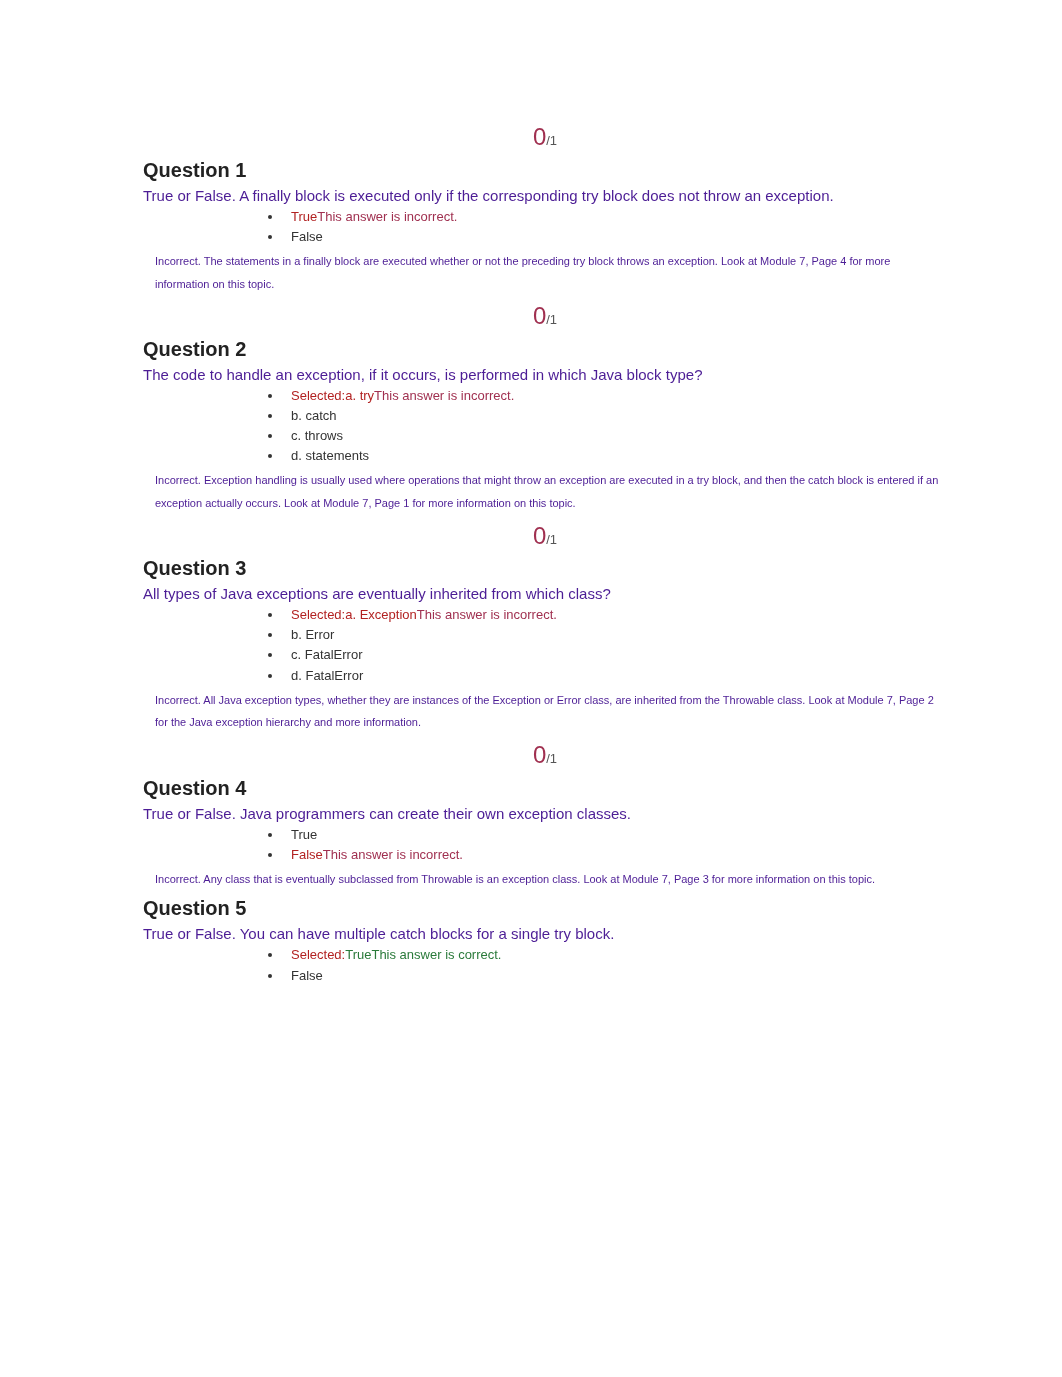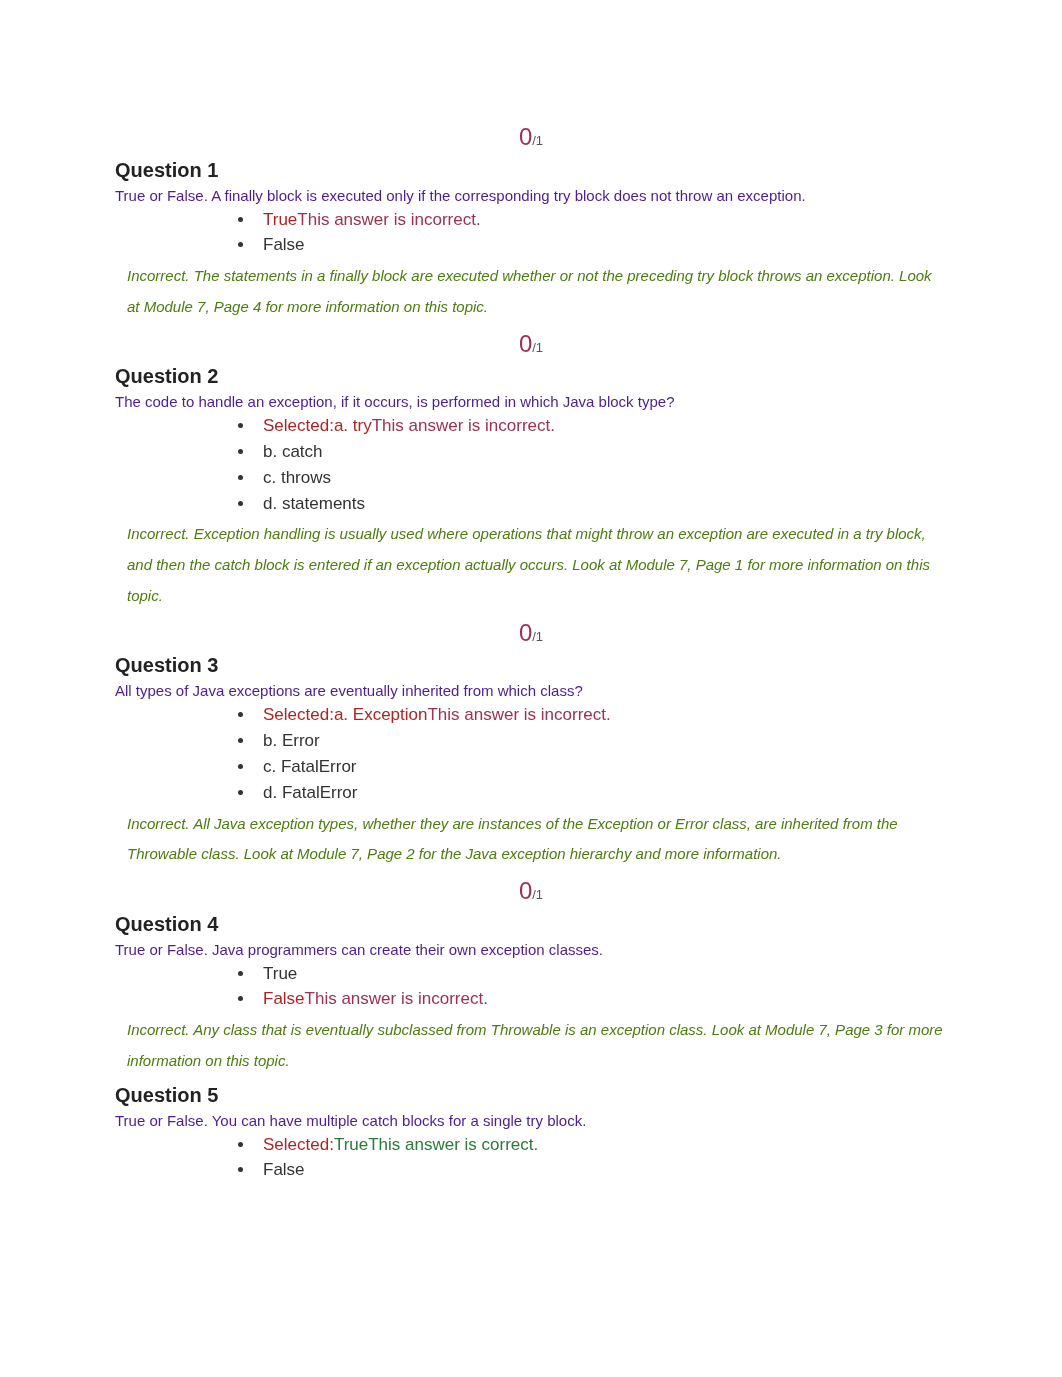--- a/index.html
+++ b/index.html
@@ -40,39 +40,38 @@
       font-size: 15px;
       color: #4c1d95;
       margin-bottom: 2px;
     }
     ul.options {
       list-style-type: disc;
       padding-left: 140px;
       margin-bottom: 4px;
     }
     ul.options li {
-      font-size: 17px;
+      font-size: 13px;
       color: #333;
       padding-left: 8px;
       margin-bottom: 2px;
     }
     .sel-prefix { color: #b22222; }
     .sel-answer { color: #b22222; }
     .sel-answer.green { color: #2a7a3a; }
     .verdict { color: #a03050; }
     .verdict.green { color: #2a7a3a; }
     .feedback {
-      font-size: 15px;
-      color: #4d7c0f;
+      font-size: 11px;
+      color: #4c1d95;
       padding-left: 12px;
       line-height: 2.05;
       margin-bottom: 4px;
-      font-style: italic;
     }
-    .question-block { margin-bottom: 4px; }
+    .question-block { margin-bottom: 4px; margin-left: 28px; }
   </style>
 </head>
 <body>
 
 <div id="container">
     <div class="question-block">
       <div class="score"><span class="score-earned incorrect">0</span><span class="score-total">/1</span></div>
       <div class="question-title">Question 1</div>
       <div class="question-prompt">True or False. A finally block is executed only if the corresponding try block does not throw an exception.</div>
       <ul class="options">

